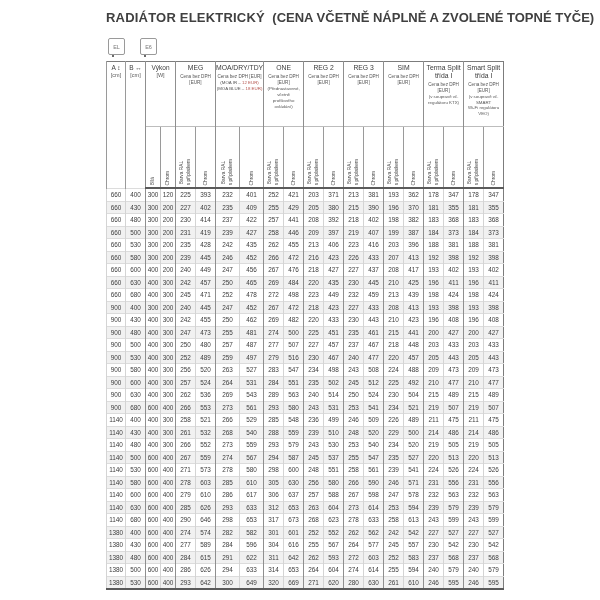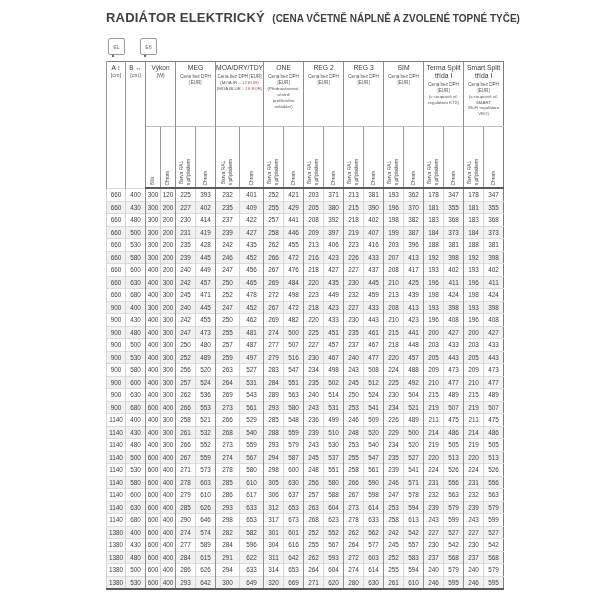--- a/index.html
+++ b/index.html
@@ -4,21 +4,21 @@
 <style>
   html,body{margin:0;padding:0;}
   body{
     width:600px;height:600px;background:#ffffff;
     font-family:"Liberation Sans", sans-serif;color:#3d3d3d;
     overflow:hidden;
   }
   .page{position:relative;padding:8px 6px 0 106px;}
   .title-row{white-space:nowrap;}
   .title-main{font-size:13px;font-weight:bold;color:#404040;letter-spacing:.2px;display:inline;}
-  .title-sub{font-size:10px;font-weight:bold;color:#404040;display:inline;margin-left:3px;}
+  .title-sub{font-size:13px;font-weight:bold;color:#404040;display:inline;margin-left:3px;}
   .badges{display:flex;gap:15px;margin:12px 0 4px 2px;}
   .badge{
     width:15px;height:15px;border:1px solid #9a9a9a;border-radius:2px;
     display:flex;align-items:center;justify-content:center;
     font-size:5.5px;color:#7a7a7a;position:relative;background:#fff;
   }
   .badge:after{content:"";position:absolute;left:3px;bottom:-3px;width:2px;height:2px;background:#6a6a6a;}
 
   table{border-collapse:collapse;table-layout:fixed;margin-top:6px;
     border:1px solid #7c7c7c;border-bottom:2px solid #5a5a5a;}

